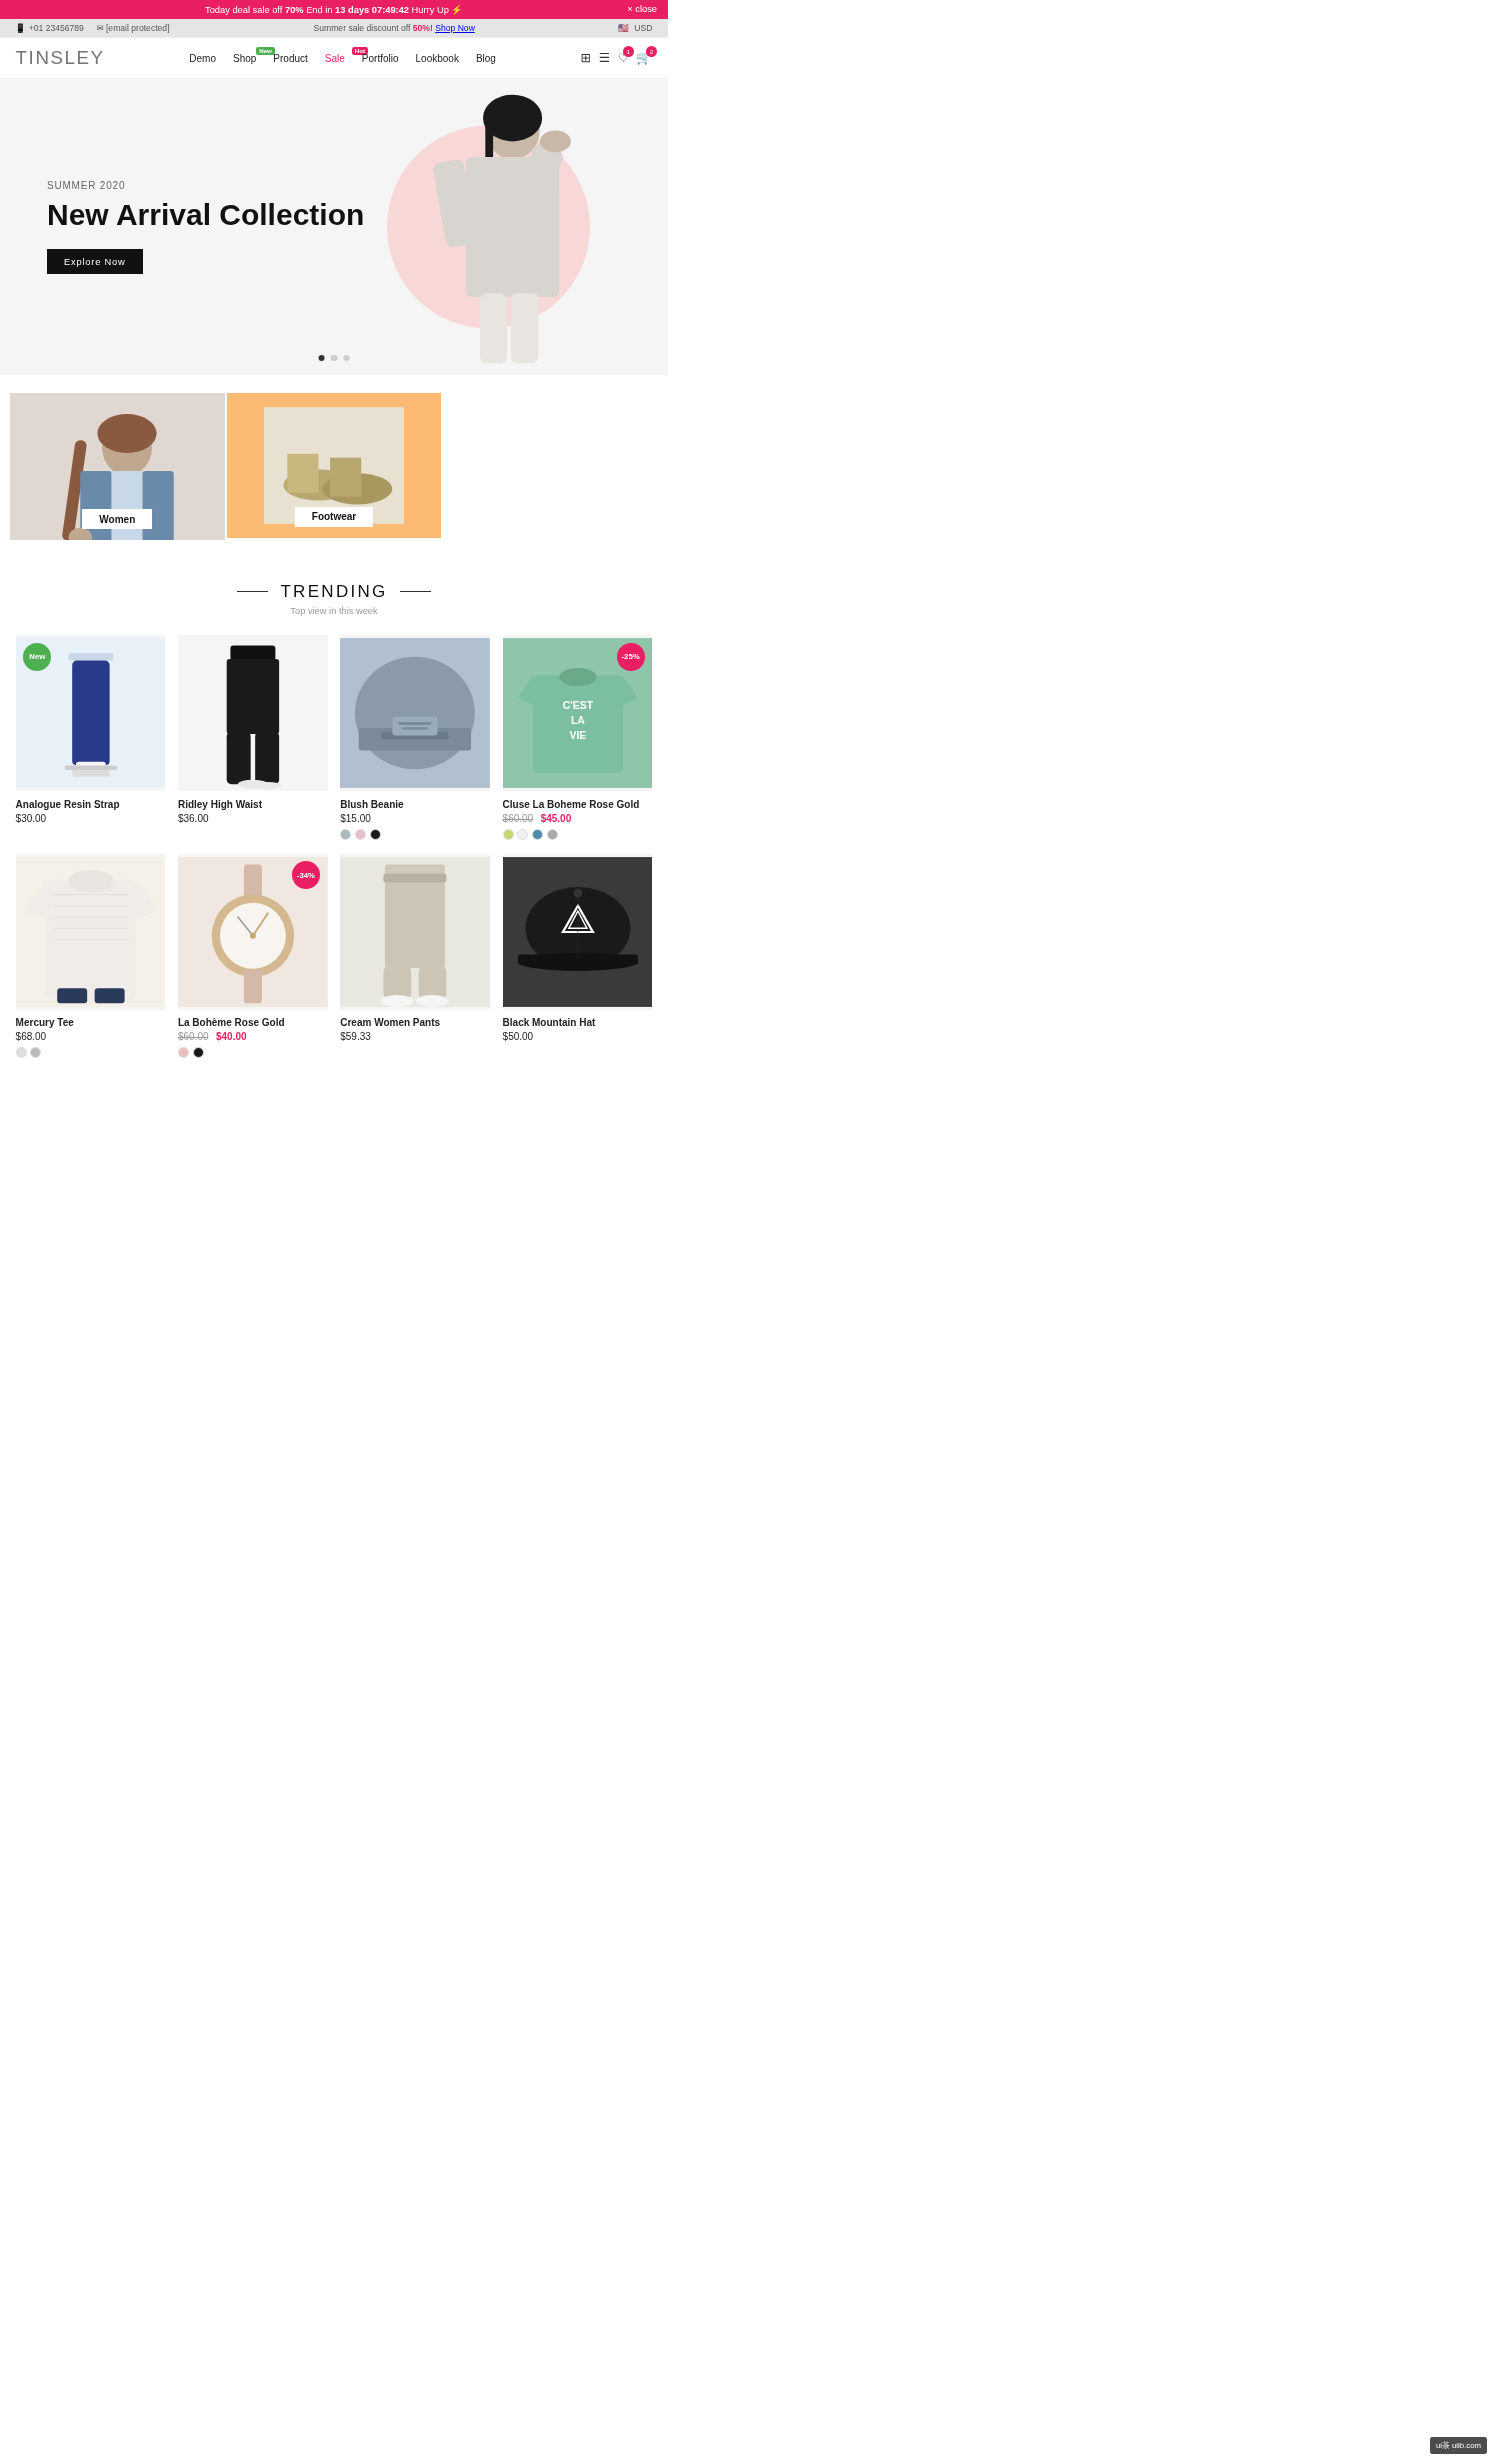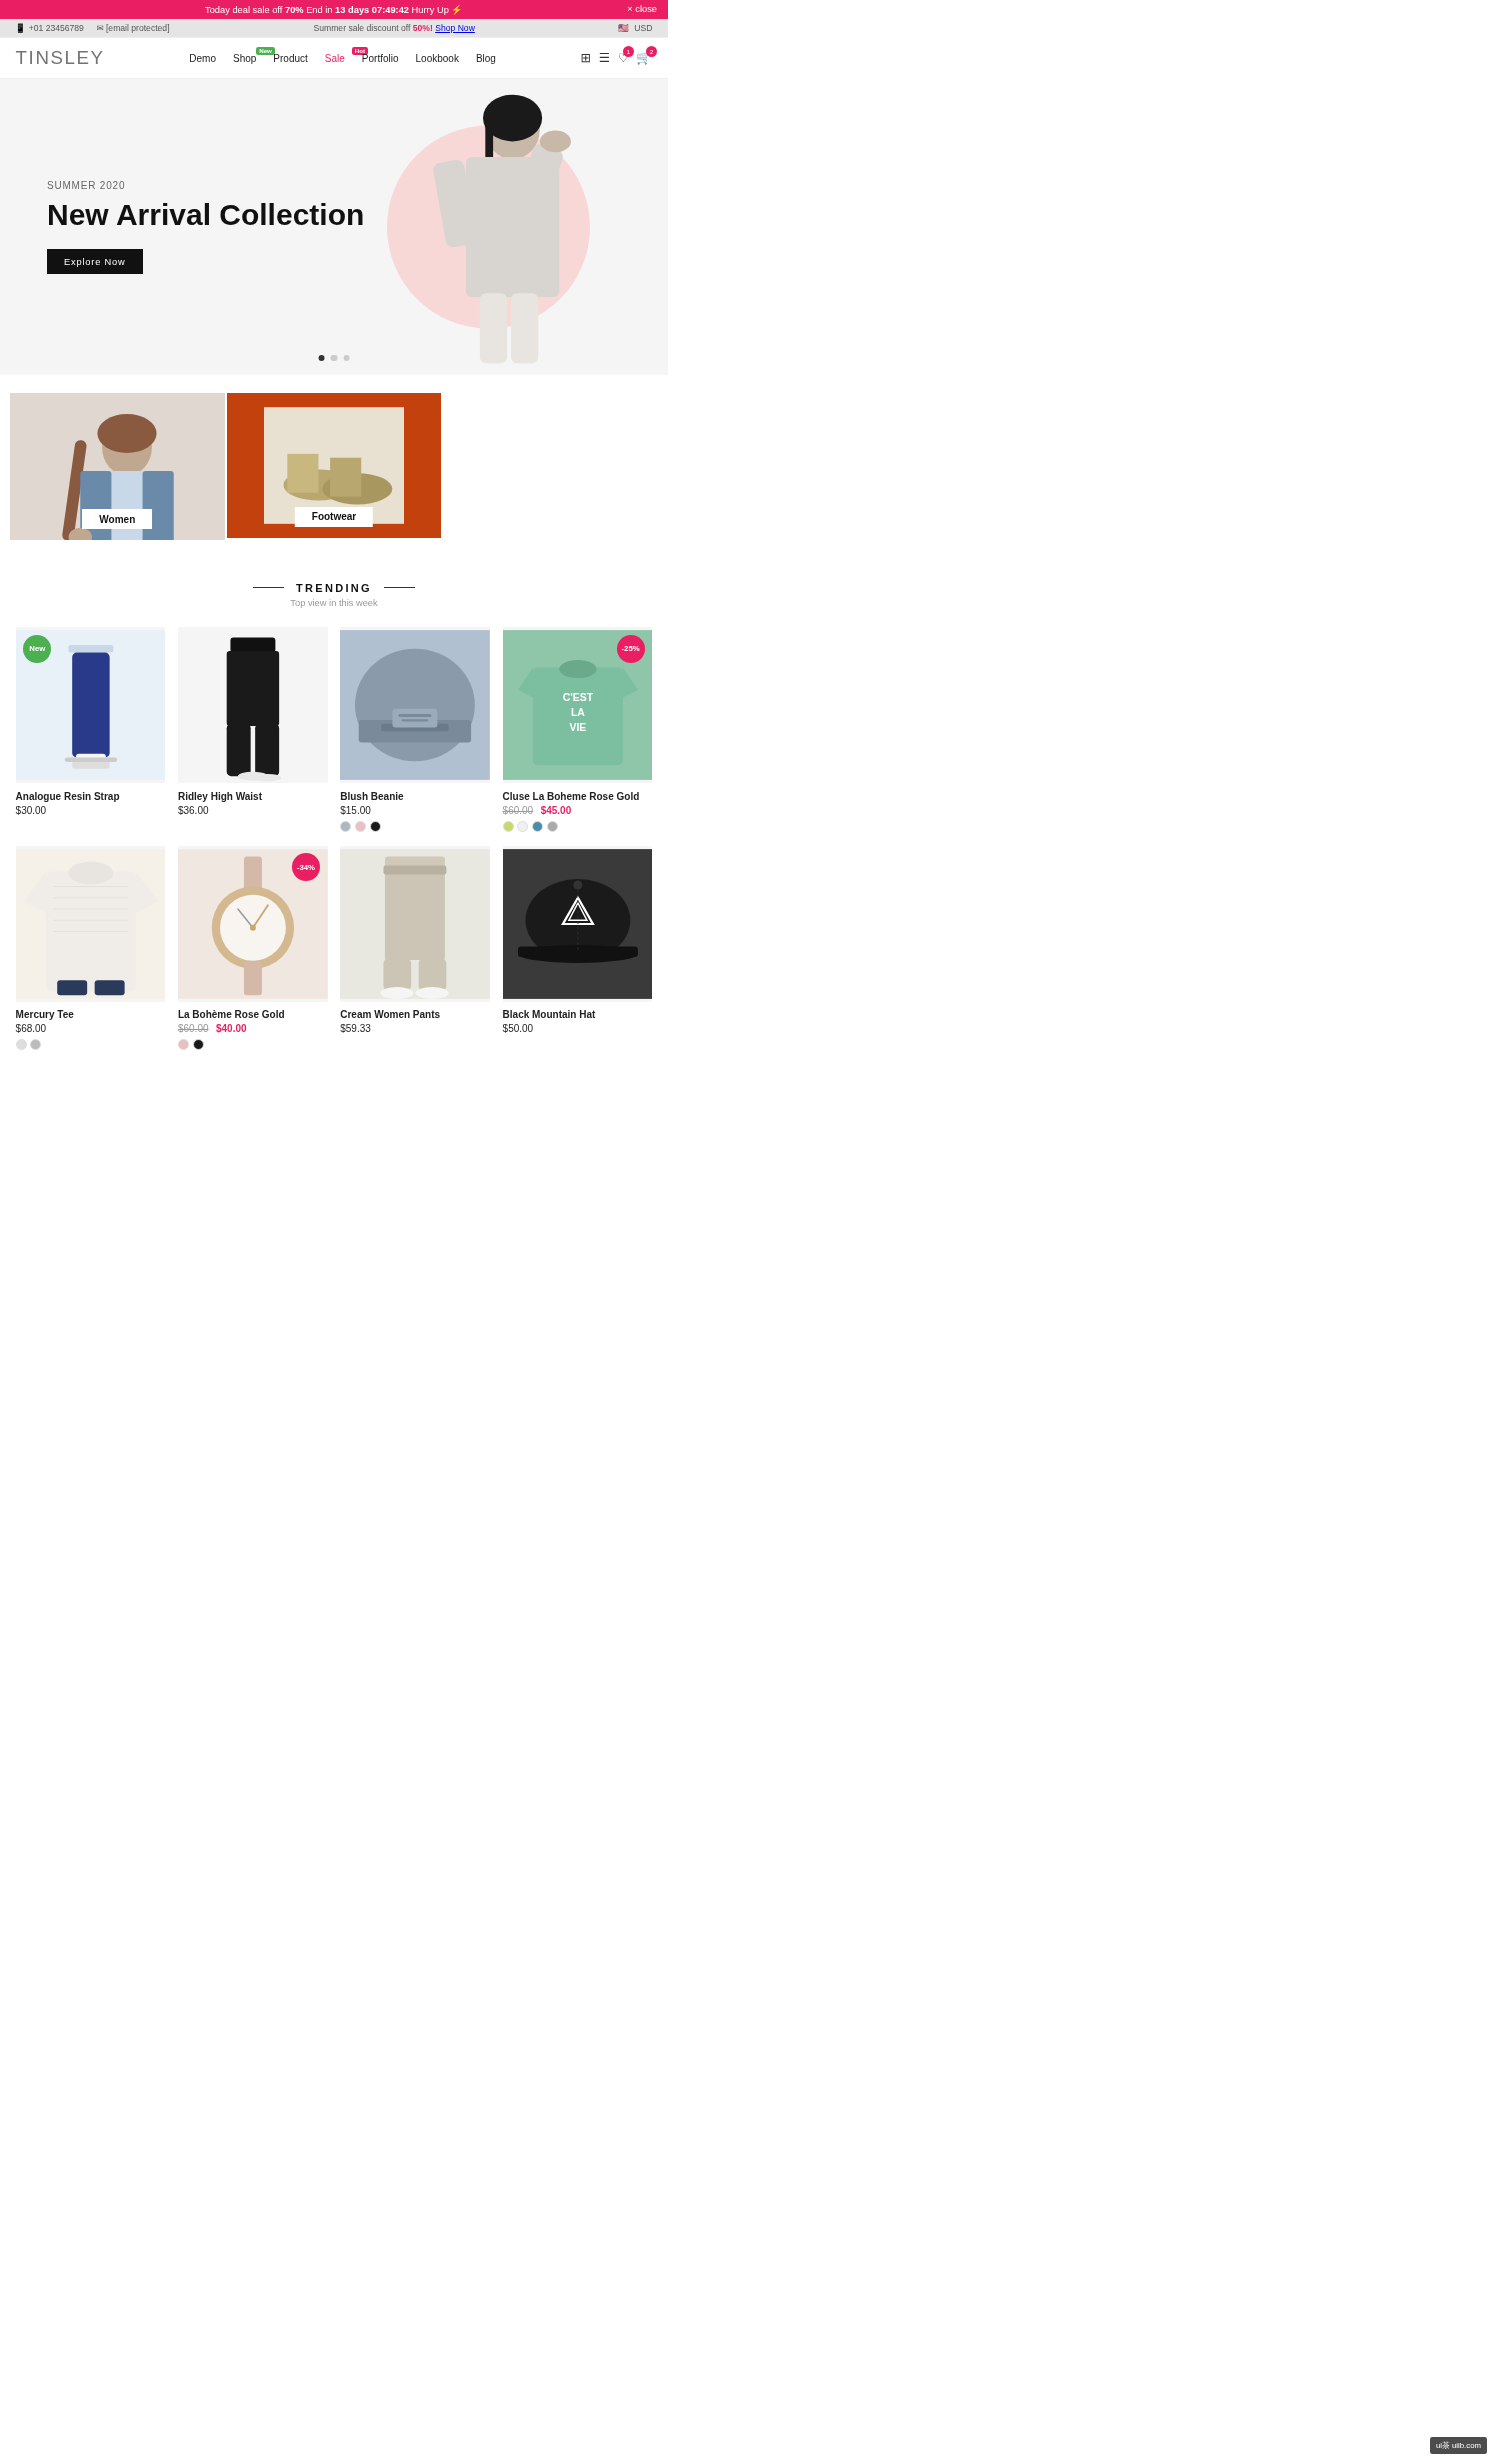--- a/index.html
+++ b/index.html
@@ -194,22 +194,22 @@
 
     
     .trending-section {
       padding: 23.4px 15.6px;
     }
     .section-header {
       text-align: center;
       margin-bottom: 18.7px;
     }
     .section-title {
-      font-size: 11px;
-      font-weight: 700;
+      font-size: 17px;
+      font-weight: 400;
       letter-spacing: 2.3px;
       color: #111;
       display: flex;
       align-items: center;
       justify-content: center;
       gap: 12.5px;
     }
     .section-title::before, .section-title::after {
       content: '';
       display: inline-block;
@@ -403,21 +403,21 @@
 
       <rect x="110" y="235" width="38" height="130" fill="#b8c8d8" rx="8"></rect>
       <rect x="152" y="235" width="38" height="130" fill="#b8c8d8" rx="8"></rect>
 
       <ellipse cx="90" cy="185" rx="15" ry="12" fill="#c0a890"></ellipse>
     </svg>
     <div class="cat-label" style="z-index:2; position:absolute; bottom:11px;">Women</div>
   </div>
 
 
-  <div class="cat-card" style="background:#c2410c; height:145px; display:flex; align-items:center; justify-content:center; position:relative;">
+  <div class="cat-card" style="background:#fdba74; height:145px; display:flex; align-items:center; justify-content:center; position:relative;">
     <svg width="140" height="117" viewBox="0 0 180 150">
       <rect width="180" height="150" fill="#e8e0d0"></rect>
 
       <ellipse cx="70" cy="100" rx="45" ry="20" fill="#b8a870"></ellipse>
       <rect x="30" y="60" width="40" height="50" fill="#c8b880" rx="6 6 0 0"></rect>
 
       <ellipse cx="120" cy="105" rx="45" ry="20" fill="#a89860"></ellipse>
       <rect x="85" y="65" width="40" height="50" fill="#b8a870" rx="6 6 0 0"></rect>
     </svg>
     <div class="cat-label">Footwear</div>

